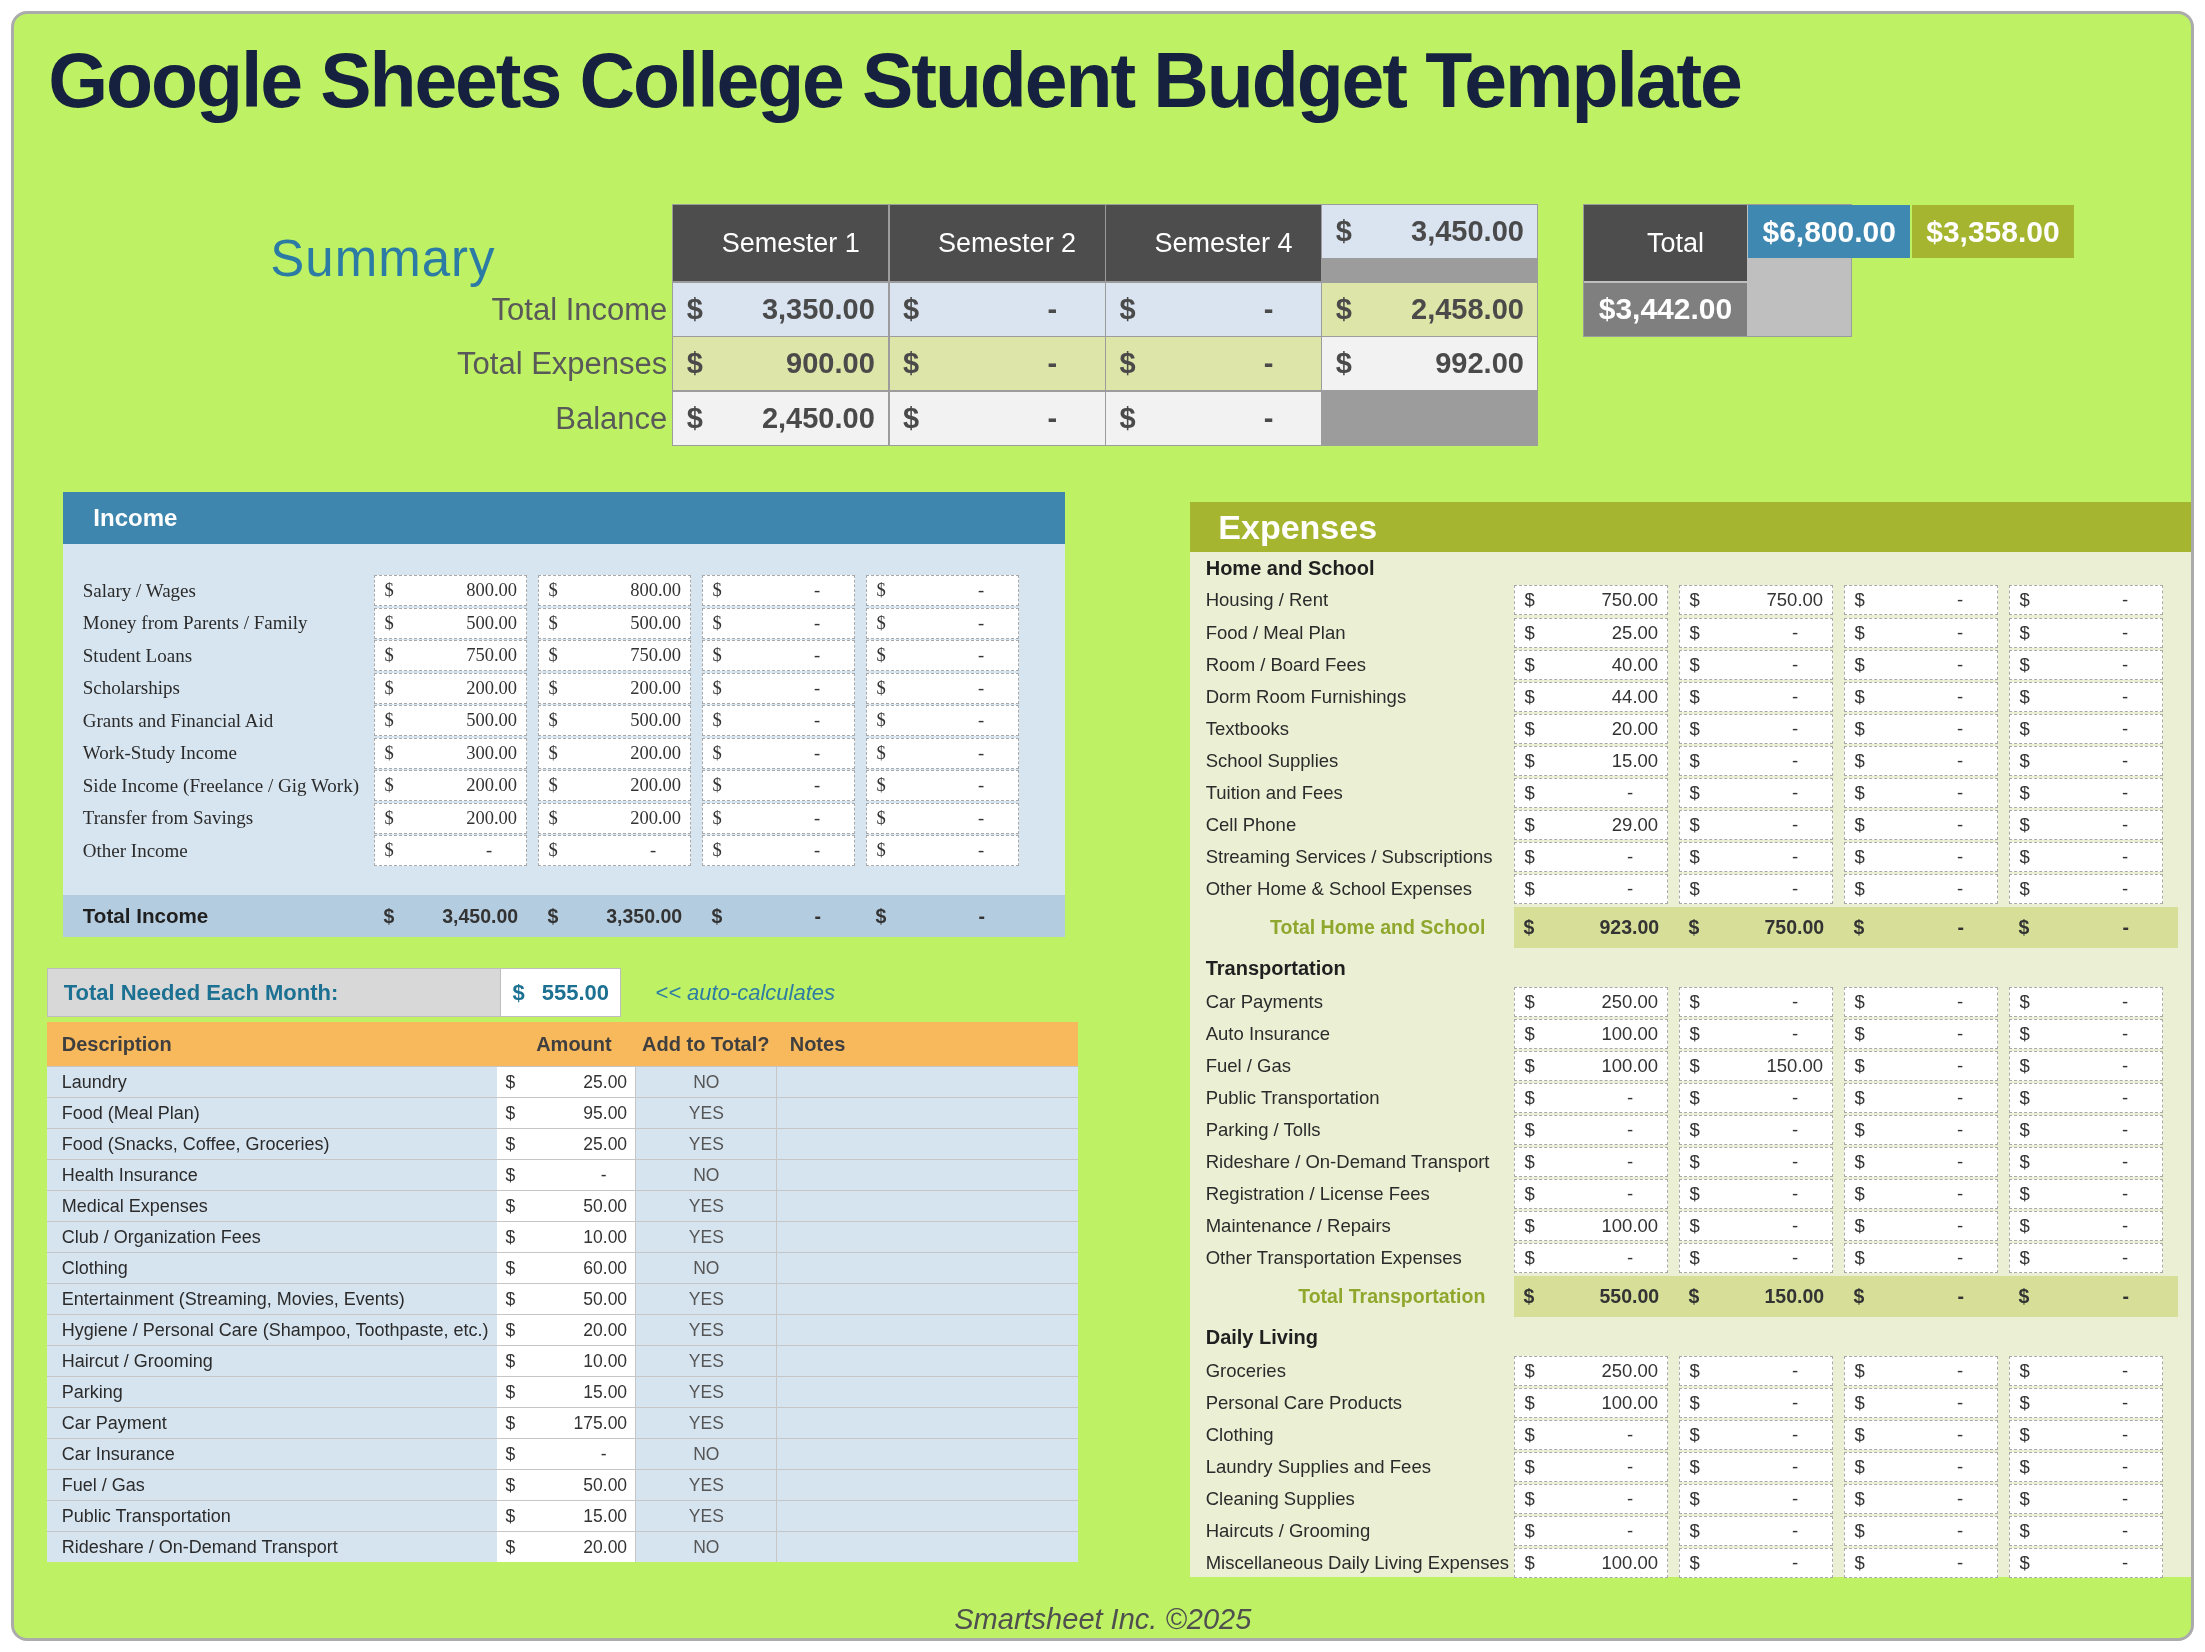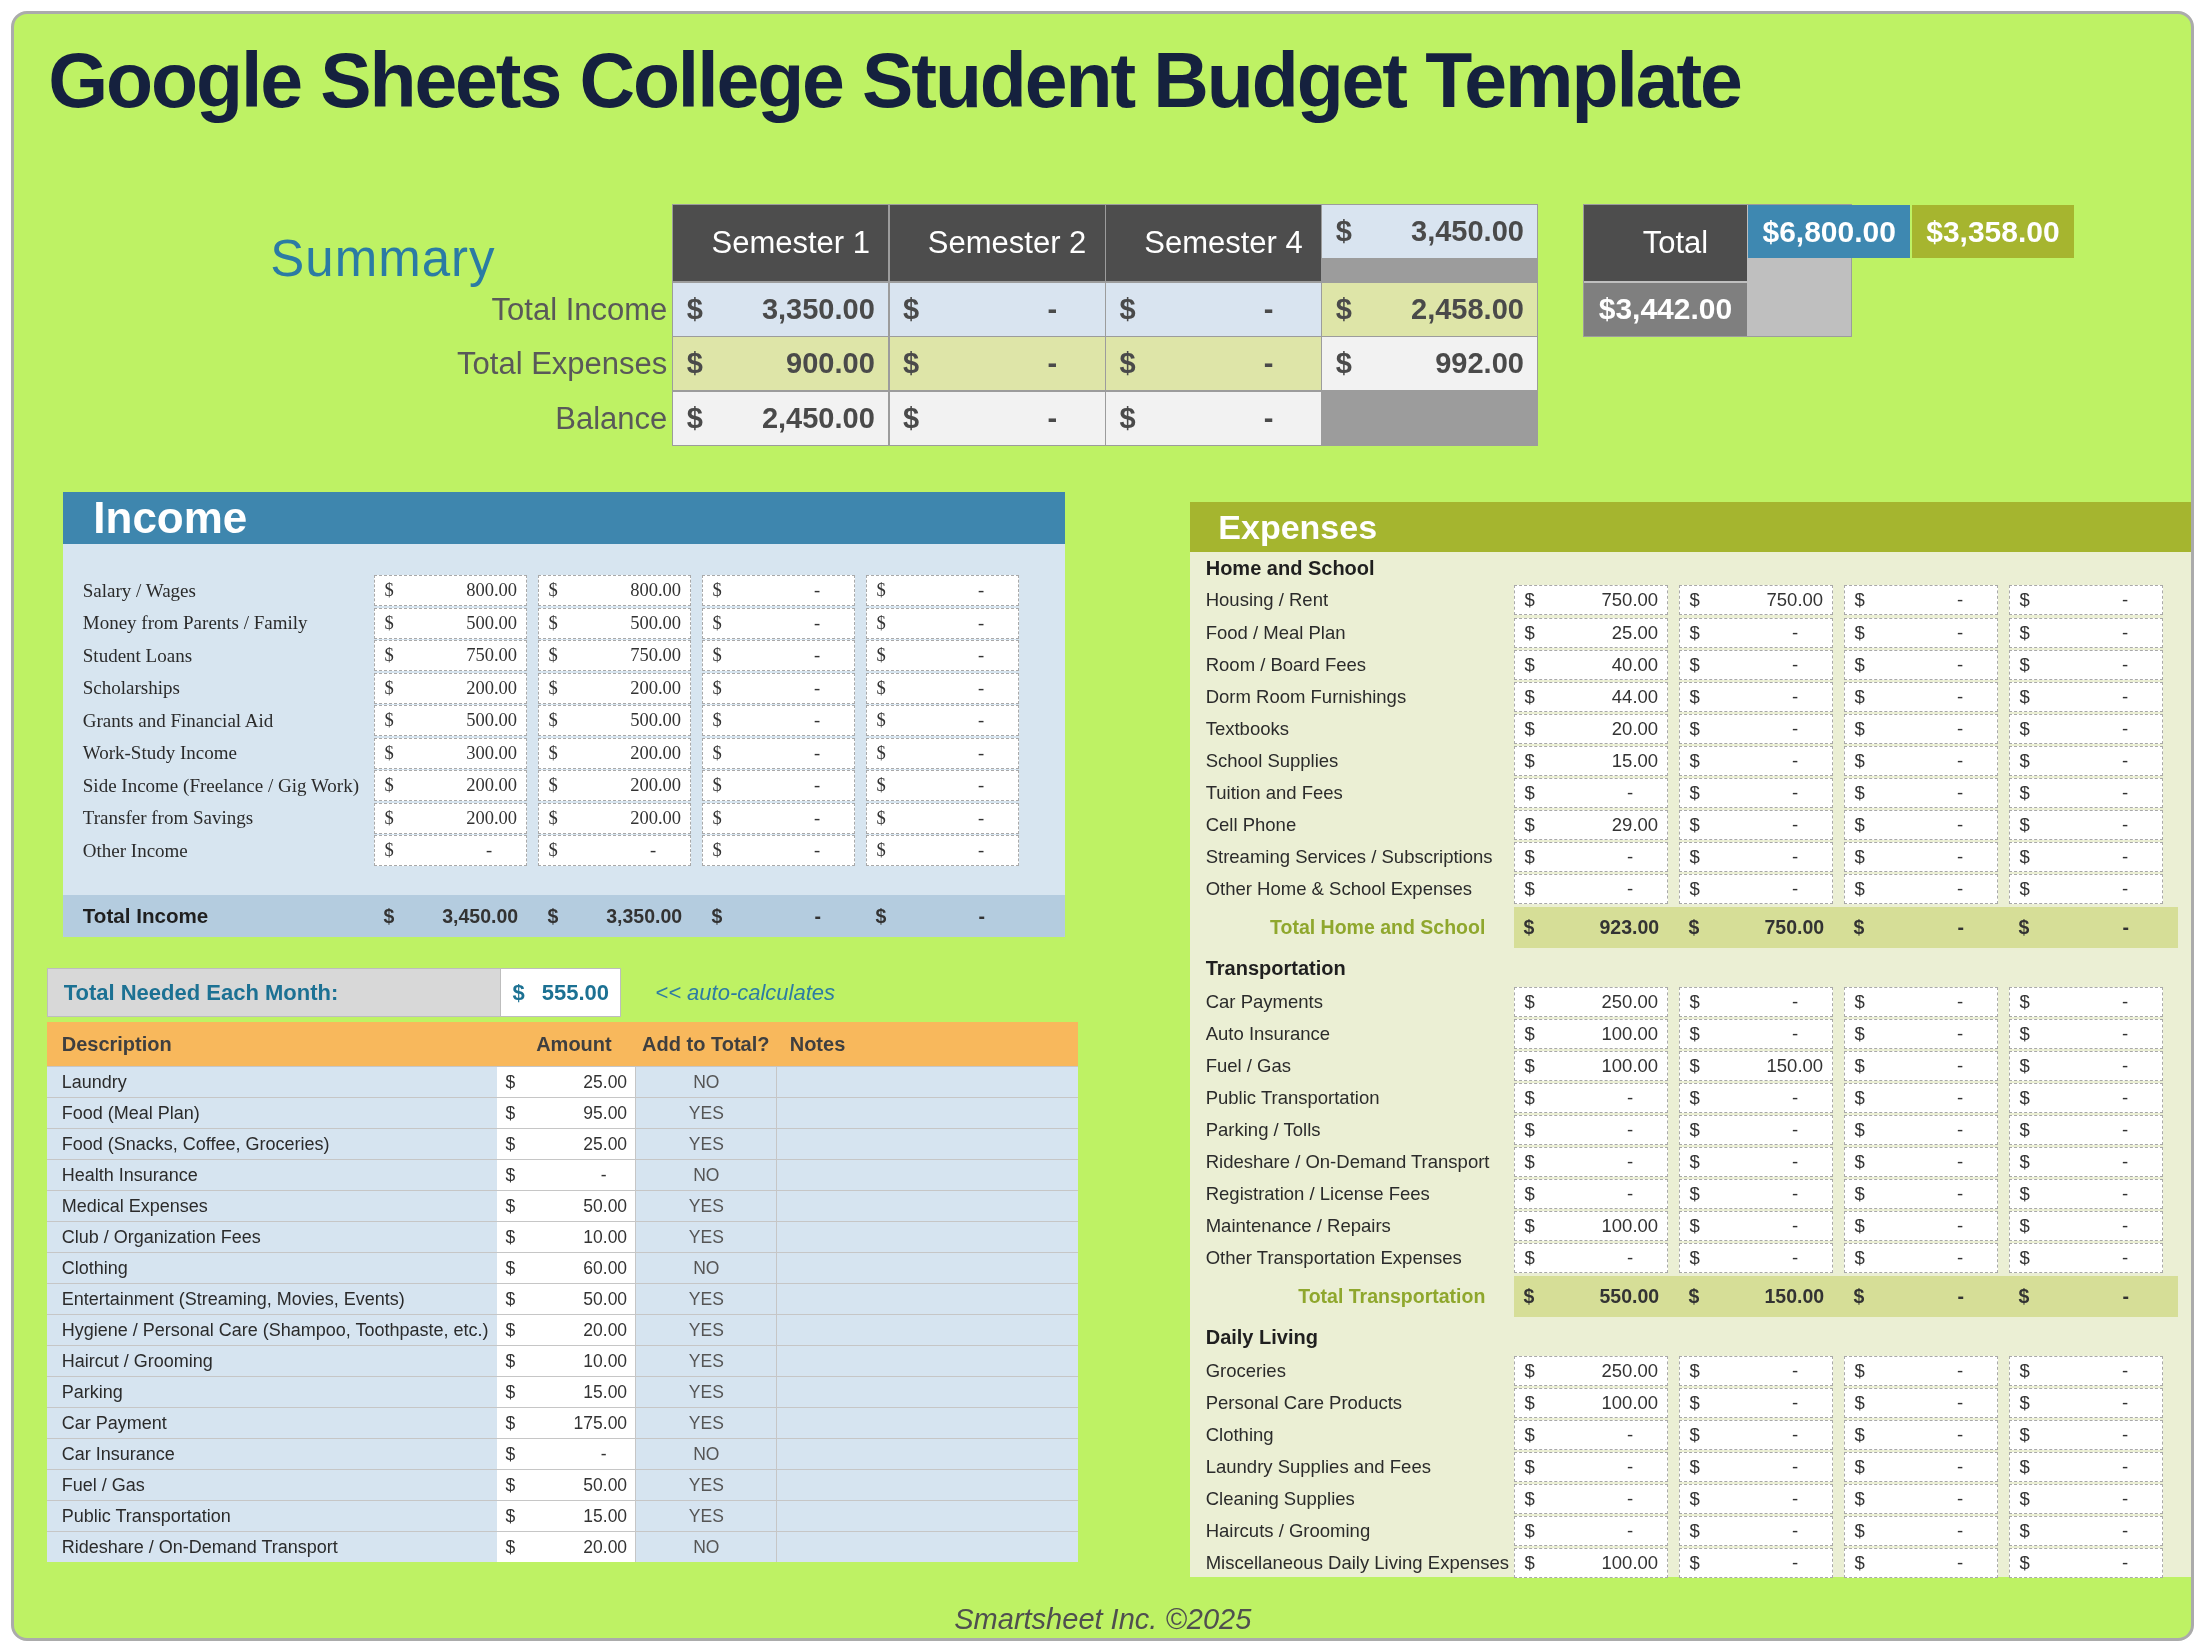--- a/index.html
+++ b/index.html
@@ -14,34 +14,34 @@
 
   
   .summary-heading { left:256px; top:215px; font-size:51px; font-weight:400; color:#2b7ba4; letter-spacing:1px; }
   .summary-row-labels { left:329px; top:269px; width:324px; }
   .summary-row-labels .rl { height:53px; margin-bottom:1.5px; display:flex; align-items:center;
                             justify-content:flex-end; font-size:31px; color:#595959; }
   .sem-table { left:658px; top:190px; width:866px; border:1.5px solid #9c9c9c; background:#9c9c9c;
                display:grid; grid-template-columns:repeat(4,1fr); gap:1.5px; }
   .tot-table { left:1569px; top:190px; width:269px; border:1.5px solid #9c9c9c; background:#bfbfbf;
                display:grid; grid-template-columns:1fr 1fr 1fr; gap:1.5px; }
-  .hcell { height:76px; background:#4d4d4d; color:#fff; font-size:31px; display:flex;
+  .hcell { height:76px; background:#4d4d4d; color:#fff; font-size:27px; display:flex;
            align-items:center; justify-content:center;padding-left:20px; }
   .scell { height:53px; display:flex; align-items:center; justify-content:space-between;
            padding:0 13.4px; font-size:29px; font-weight:600; color:#4a4a4a; }
   .scell .cur { font-weight:600; }
   .scell.dash .val { padding-right:34px; }
   .bg-inc { background:#d9e4f0; } .bg-exp { background:#dee5a8; } .bg-bal { background:#f2f2f2; }
   .tcell { height:53px; display:flex; align-items:center; justify-content:space-between;
            padding:0 14.4px; font-size:30px; font-weight:700; color:#fff; }
   .t-blue { background:#3e88b1; } .t-green { background:#a6b52f; } .t-gray { background:#7f7f7f; }
 
   
   .income-panel { left:49px; top:478px; width:1002px; height:445px; background:#d7e5f0; }
-  .income-panel header { height:52px; background:#3e86ae; color:#fff; font-size:44px; font-weight:700;
+  .income-panel header { height:52px; background:#3e86ae; color:#fff; font-size:24px; font-weight:700;
                          display:flex; align-items:center; padding-left:30px; }
   .inc-rows { position:absolute; left:0; top:83px; width:100%;font-family:Liberation Serif, serif; }
   .vrow { display:grid; grid-template-columns:311px 164px 164px 164px 164px; align-items:center;
           height:31px; margin-bottom:1.5px; }
   .vrow .lbl { font-size:19px; color:#2b2b2b; padding-left:19.5px; }
   .vcell { width:153px; height:31px; background:#fff; border:1px dashed #a9a9a9; display:flex;
            align-items:center; justify-content:space-between; padding:0 9.2px; font-size:18.5px; color:#333; }
   .vcell.dash .val { padding-right:25px; }
   .inc-total { position:absolute; left:0; top:403px; width:100%; height:42px; background:#b4ccdf;
                display:grid; grid-template-columns:311px 164px 164px 164px 164px; align-items:center; }

